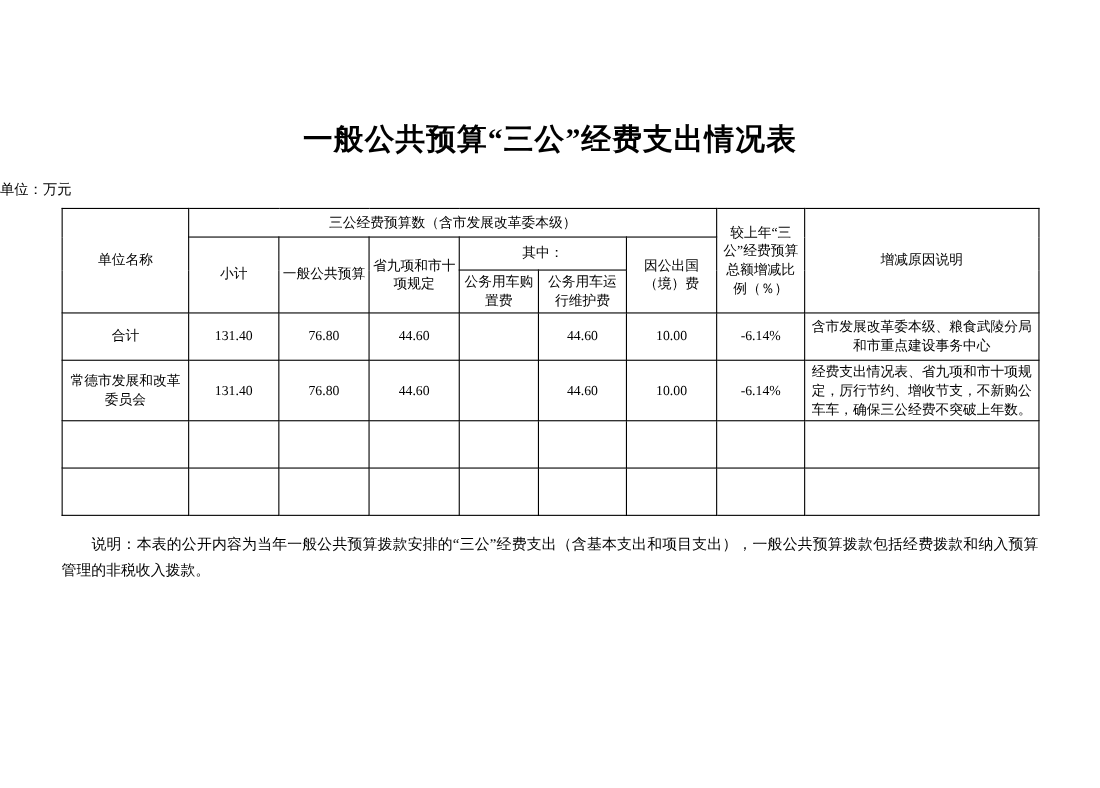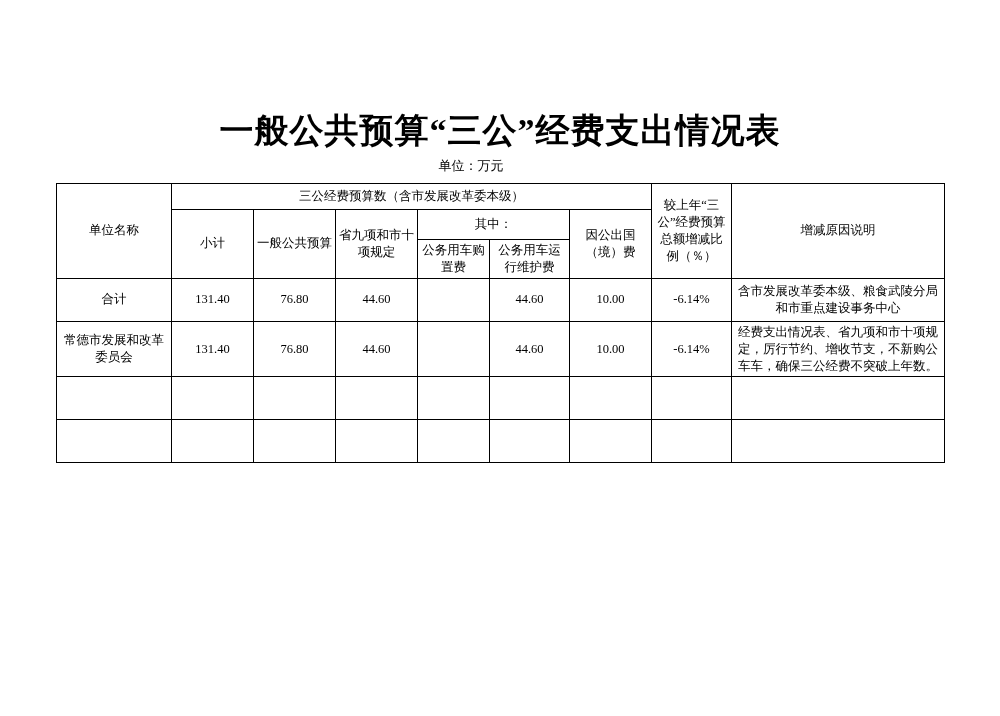--- a/index.html
+++ b/index.html
@@ -15,30 +15,30 @@
     overflow: hidden;
   }
   .page {
     position: relative;
     width: 1000px;
     height: 716px;
     box-sizing: border-box;
   }
   .doc-title {
     text-align: center;
-    font-size: 34px;
+    font-size: 27px;
     font-weight: bold;
     letter-spacing: 1px;
     margin-top: 108px;
     font-family: "Liberation Serif", serif;
   }
   .unit-line {
-    text-align: center;
+    text-align: left;
     font-size: 13px;
-    margin-top: 3px;
+    margin-top: 19px;
     padding-right: 58px;
     font-family: "Liberation Serif", serif;
   }
   .table-wrap {
     margin: 8px auto 0 auto;
     width: 888px;
   }
   table.budget {
     border-collapse: collapse;
     width: 888px;
@@ -164,14 +164,15 @@
           <td></td>
           <td></td>
           <td></td>
           <td></td>
           <td class="reason-cell"></td>
         </tr>
       </tbody>
     </table>
   </div>
 
+  <div class="note"><span class="indent"></span><span>说明：本表的公开内容为当年一般公共预算拨款安排的“三公”经费支出（含基本支出和项目支出），一般公共预算拨款包括经费拨款和纳入预算管理的非税收入拨款。</span></div>
 
 </div>
 
 </body></html>

